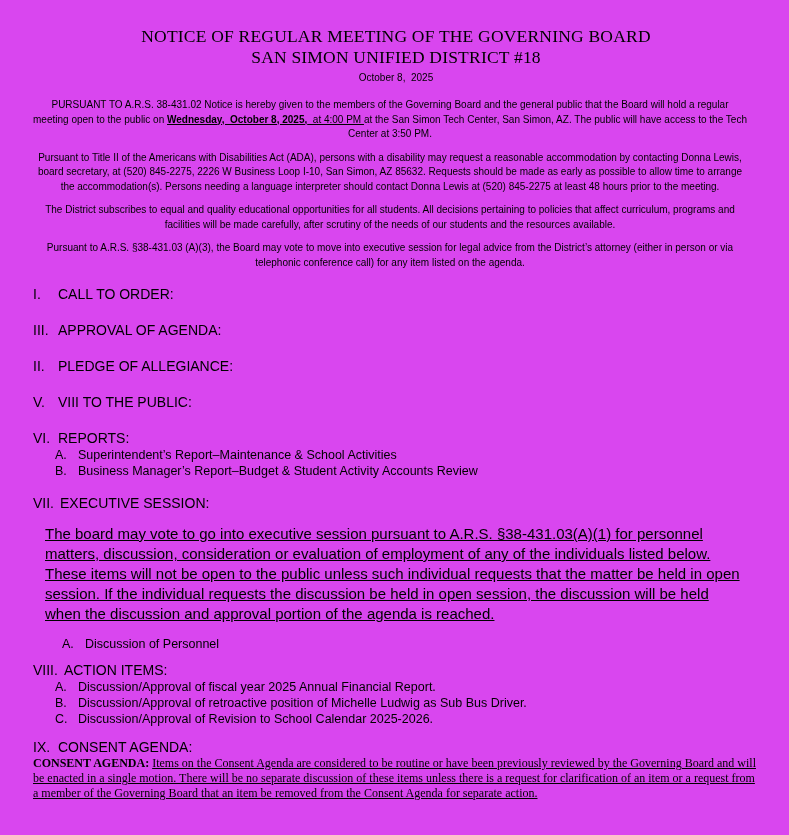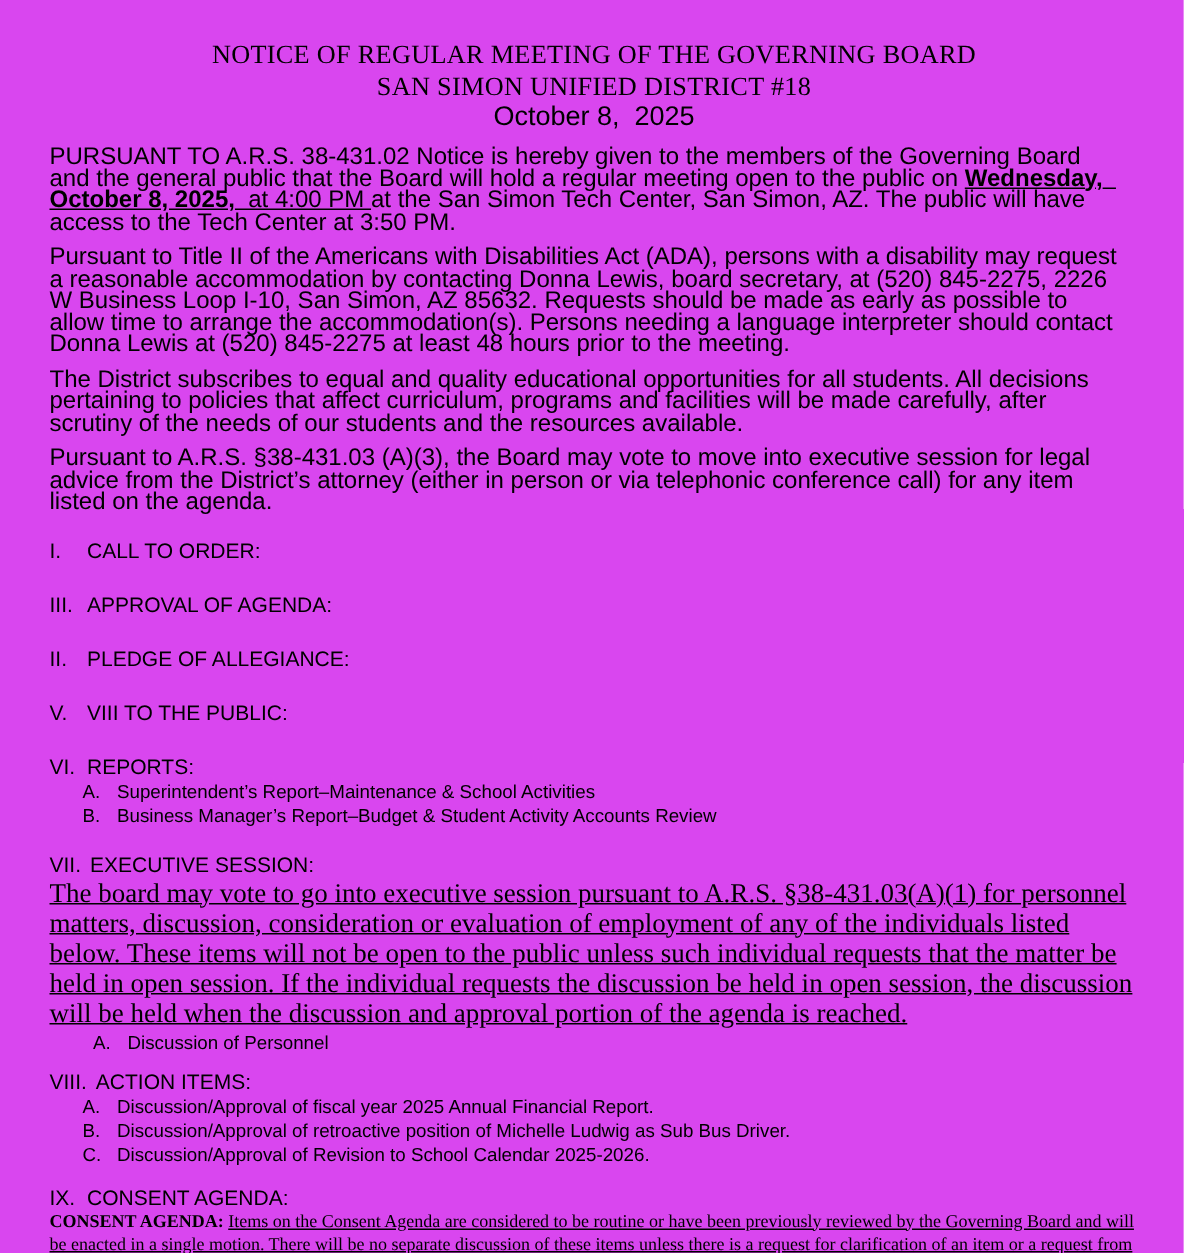--- a/index.html
+++ b/index.html
@@ -19,30 +19,31 @@
   
   .doc-header { text-align: center; }
   .title-line {
     font-family: "Liberation Serif", serif;
     font-size: 17.5px;
     line-height: 21px;
     font-weight: 400;
     letter-spacing: 0.2px;
   }
   .date-line {
-    font-size: 18px;
+    font-size: 10px;
     line-height: 19px;
     white-space: pre-wrap;
   }
   
   .intro-block { margin-top: 11px; }
   .intro-p {
-    font-size: 16px;
+    font-size: 10px;
     line-height: 14.5px;
     margin: 0 12px 9px 0;
+    text-align: center;
   }
   .intro-p span { white-space: pre-wrap; }
   .bold-underline {
     font-weight: 700;
     text-decoration: underline;
   }
   .underline { text-decoration: underline; }
   
   .section { margin-top: 19px; }
   .section.first { margin-top: 16px; }
@@ -65,25 +66,24 @@
     line-height: 16px;
     padding-left: 22px;
   }
   .sub-item.deep { padding-left: 29px; margin-top: 2px; }
   .sub-letter {
     flex: 0 0 auto;
     min-width: 14px;
     margin-right: 9px;
   }
   .exec-paragraph {
-    font-size: 18px;
+    font-size: 15px;
     line-height: 20px;
-    margin: 0;
+    margin: 12px;
     text-decoration: underline;
-    font-family: Liberation Serif, serif;
   }
   .consent-paragraph {
     font-size: 12px;
     line-height: 15px;
     margin: 0;
     font-family: Liberation Serif, serif;
   }
   .consent-paragraph .bold-label {
     font-weight: 700;
     white-space: pre-wrap;

